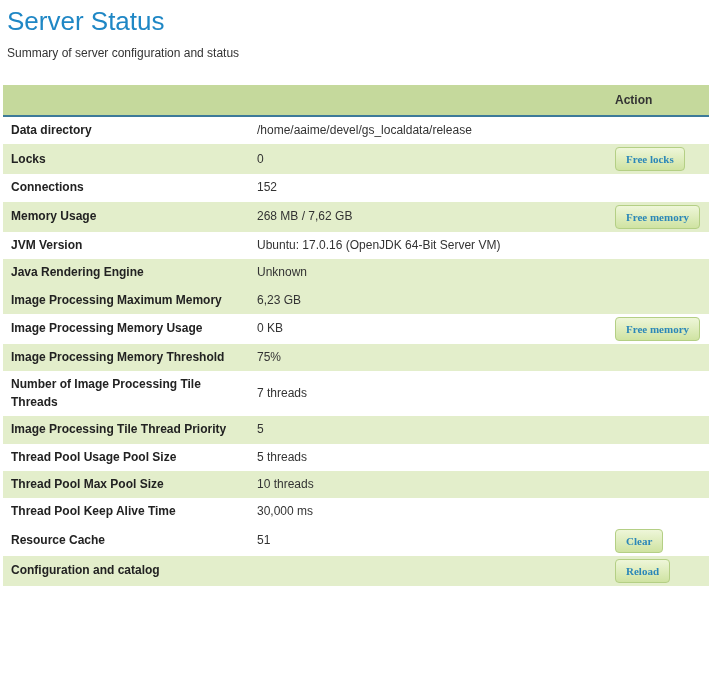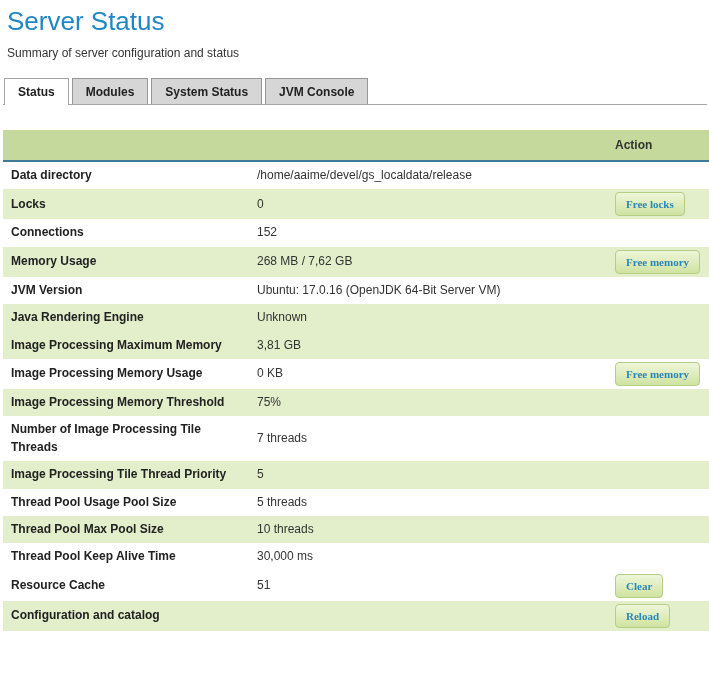--- a/index.html
+++ b/index.html
@@ -104,26 +104,20 @@
     cursor: pointer;
   }
 </style>
 </head>
 <body>
 
 <div class="page">
   <h1 class="page-title">Server Status</h1>
   <p class="subtitle">Summary of server configuration and status</p>
 
-  <div class="tabs" id="tabbar">
-      <div class="tab active">Status</div>
-      <div class="tab">Modules</div>
-      <div class="tab">System Status</div>
-      <div class="tab">JVM Console</div>
-    </div>
 
   <table class="status-table">
     <thead>
       <tr>
         <th class="col-label"></th>
         <th class="col-value"></th>
         <th class="col-action">Action</th>
       </tr>
     </thead>
     <tbody id="tbody">
@@ -152,21 +146,21 @@
           <td class="value">Ubuntu: 17.0.16 (OpenJDK 64-Bit Server VM)</td>
           <td class="action"></td>
         </tr>
         <tr class="green">
           <td class="label">Java Rendering Engine</td>
           <td class="value">Unknown</td>
           <td class="action"></td>
         </tr>
         <tr class="green">
           <td class="label">Image Processing Maximum Memory</td>
-          <td class="value">3,81 GB</td>
+          <td class="value">6,23 GB</td>
           <td class="action"></td>
         </tr>
         <tr class="white">
           <td class="label">Image Processing Memory Usage</td>
           <td class="value">0 KB</td>
           <td class="action"><button class="gs-btn">Free memory</button></td>
         </tr>
         <tr class="green">
           <td class="label">Image Processing Memory Threshold</td>
           <td class="value">75%</td>

